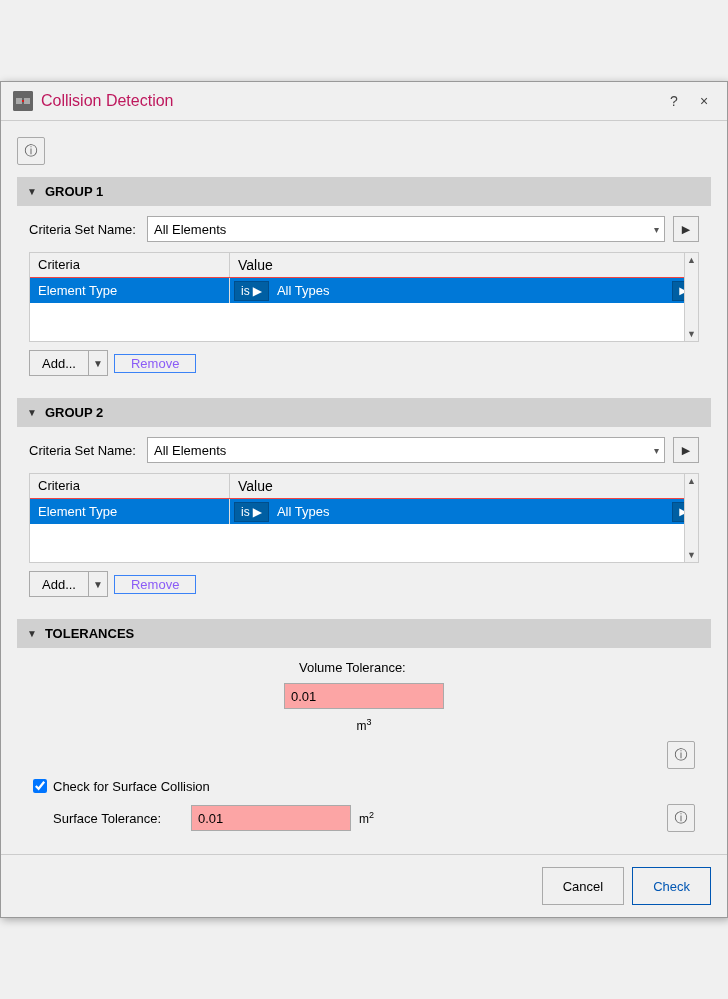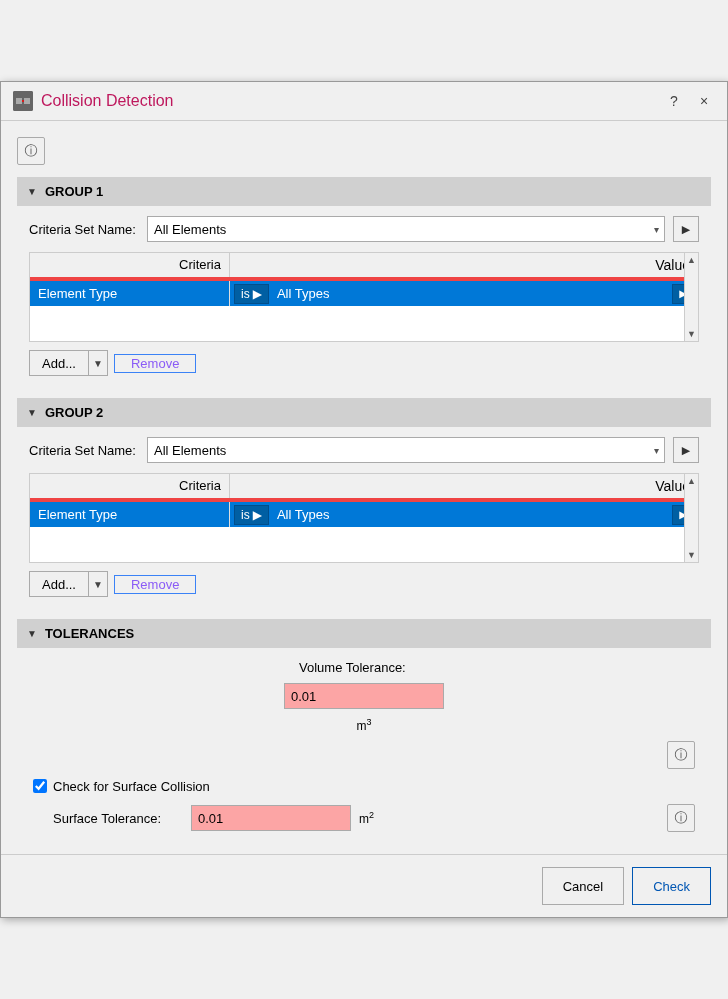--- a/index.html
+++ b/index.html
@@ -165,22 +165,21 @@
       background: #fff;
       border: 1px solid #ccc;
       height: 90px;
       overflow-y: auto;
       margin-bottom: 8px;
       position: relative;
     }
     .table-header-row {
       display: flex;
       background: #f0f0f0;
-      border-bottom: 4px solid #ef4444;
-      text-align: right;
+      border-bottom: 1px solid #ef4444;
     }
     .table-header-row .col-criteria {
       width: 200px;
       padding: 4px 8px;
       border-right: 1px solid #ccc;
       font-size: 13px;
       color: #000;
     }
     .table-header-row .col-value {
       flex: 1;

